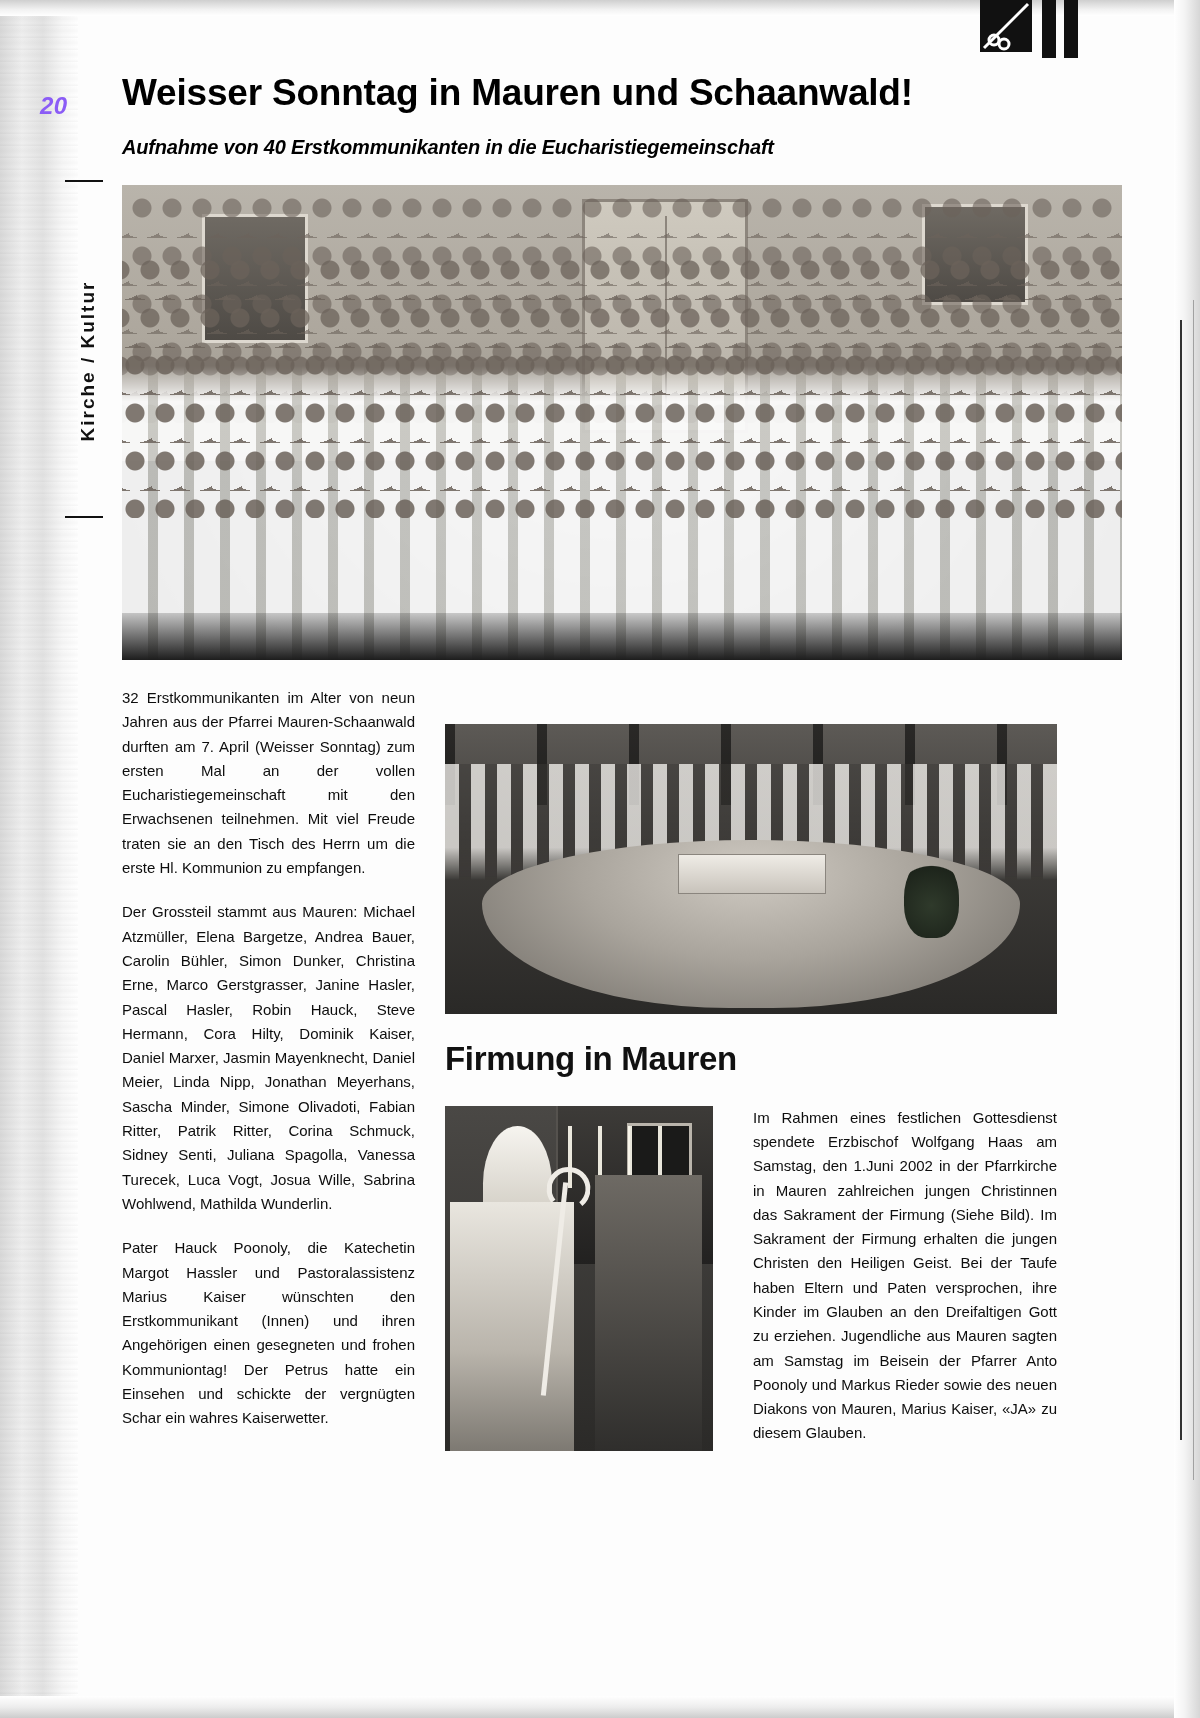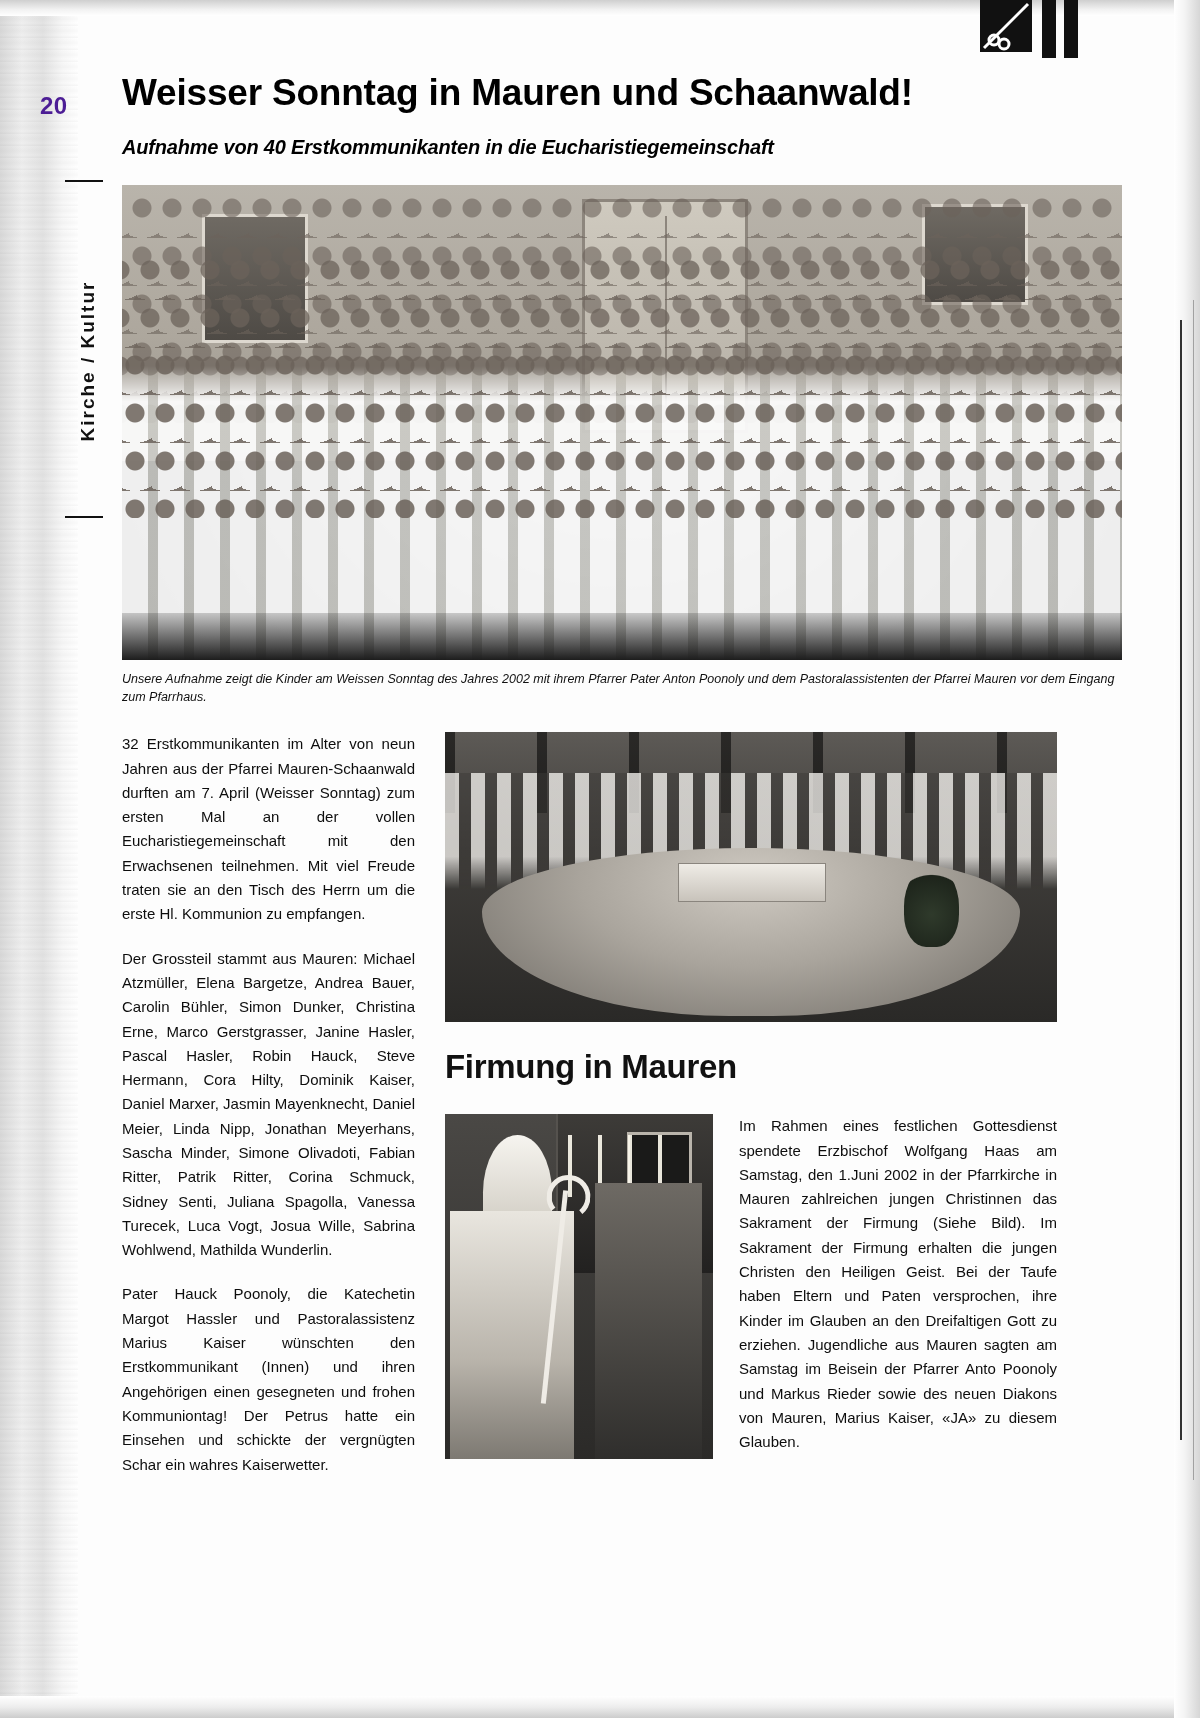--- a/index.html
+++ b/index.html
@@ -46,22 +46,23 @@
     position:absolute; right:0; top:0; width:26px; height:1718px;
     background: linear-gradient(270deg,#d6d6d6 0%, #f4f4f4 60%, #ffffff 100%);
   }
 
   
   .page-number {
     position: absolute;
     left: 40px; top: 92px;
     font-size: 24px;
     font-weight: bold;
-    color: #4c1d95;
+    color: #8b5cf6;
     letter-spacing: .5px;
+    font-style: italic;
   }
   .section-rail {
     position: absolute;
     left: 56px;
     top: 230px;
     width: 30px;
     height: 300px;
   }
   .section-label {
     position: absolute;
@@ -201,20 +202,21 @@
     font-style: italic;
     line-height: 1.45;
     color: #111;
     width: 1000px;
   }
 
   .two-col {
     margin-top: 26px;
     display: flex;
     gap: 30px;
+    align-items: flex-end;
   }
   .col-left {
     width: 293px;
   }
   .col-right {
     width: 612px;
   }
   p.body {
     margin: 0 0 20px 0;
     font-size: 15px;
@@ -270,21 +272,21 @@
   h1.headline2 {
     margin: 26px 0 16px 0;
     font-size: 33px;
     font-weight: bold;
     letter-spacing: -0.3px;
   }
 
   .firmung-row {
     margin-top: 28px;
     display: flex;
-    gap: 26px;
+    gap: 40px;
   }
   .photo-bishop {
     width: 268px;
     height: 345px;
     background: linear-gradient(180deg,#4a4845 0%, #2b2a28 100%);
     position: relative;
     overflow:hidden;
     flex: 0 0 268px;
   }
   .mitre {
@@ -380,21 +382,20 @@
         <div class="door"></div>
         <div class="window w2"></div>
         <div class="heads row3"></div>
         <div class="heads row2"></div>
         <div class="crowd"></div>
         <div class="heads"></div>
         <div class="floor-dark"></div>
       </div>
     </div>
 
-    <div class="caption">Unsere Aufnahme zeigt die Kinder am Weissen Sonntag des Jahres 2002 mit ihrem Pfarrer Pater Anton Poonoly und dem Pastoralassistenten der Pfarrei Mauren vor dem Eingang zum Pfarrhaus.</div>
 
     <div class="two-col">
 
       <div class="col-left">
         <p class="body">32 Erstkommunikanten im Alter von neun Jahren aus der Pfarrei Mauren-Schaanwald durften am 7. April (Weisser Sonntag) zum ersten Mal an der vollen Eucharistiegemeinschaft mit den Erwachsenen teilnehmen. Mit viel Freude traten sie an den Tisch des Herrn um die erste Hl. Kommunion zu empfangen.</p>
         <p class="body">Der Grossteil stammt aus Mauren: Michael Atzmüller, Elena Bargetze, Andrea Bauer, Carolin Bühler, Simon Dunker, Christina Erne, Marco Gerstgrasser, Janine Hasler, Pascal Hasler, Robin Hauck, Steve Hermann, Cora Hilty, Dominik Kaiser, Daniel Marxer, Jasmin Mayenknecht, Daniel Meier, Linda Nipp, Jonathan Meyerhans, Sascha Minder, Simone Olivadoti, Fabian Ritter, Patrik Ritter, Corina Schmuck, Sidney Senti, Juliana Spagolla, Vanessa Turecek, Luca Vogt, Josua Wille, Sabrina Wohlwend, Mathilda Wunderlin.</p>
         <p class="body">Pater Hauck Poonoly, die Katechetin Margot Hassler und Pastoralassistenz Marius Kaiser wünschten den Erstkommunikant (Innen) und ihren Angehörigen einen gesegneten und frohen Kommuniontag! Der Petrus hatte ein Einsehen und schickte der vergnügten Schar ein wahres Kaiserwetter.</p>
       </div>
 
       <div class="col-right">

